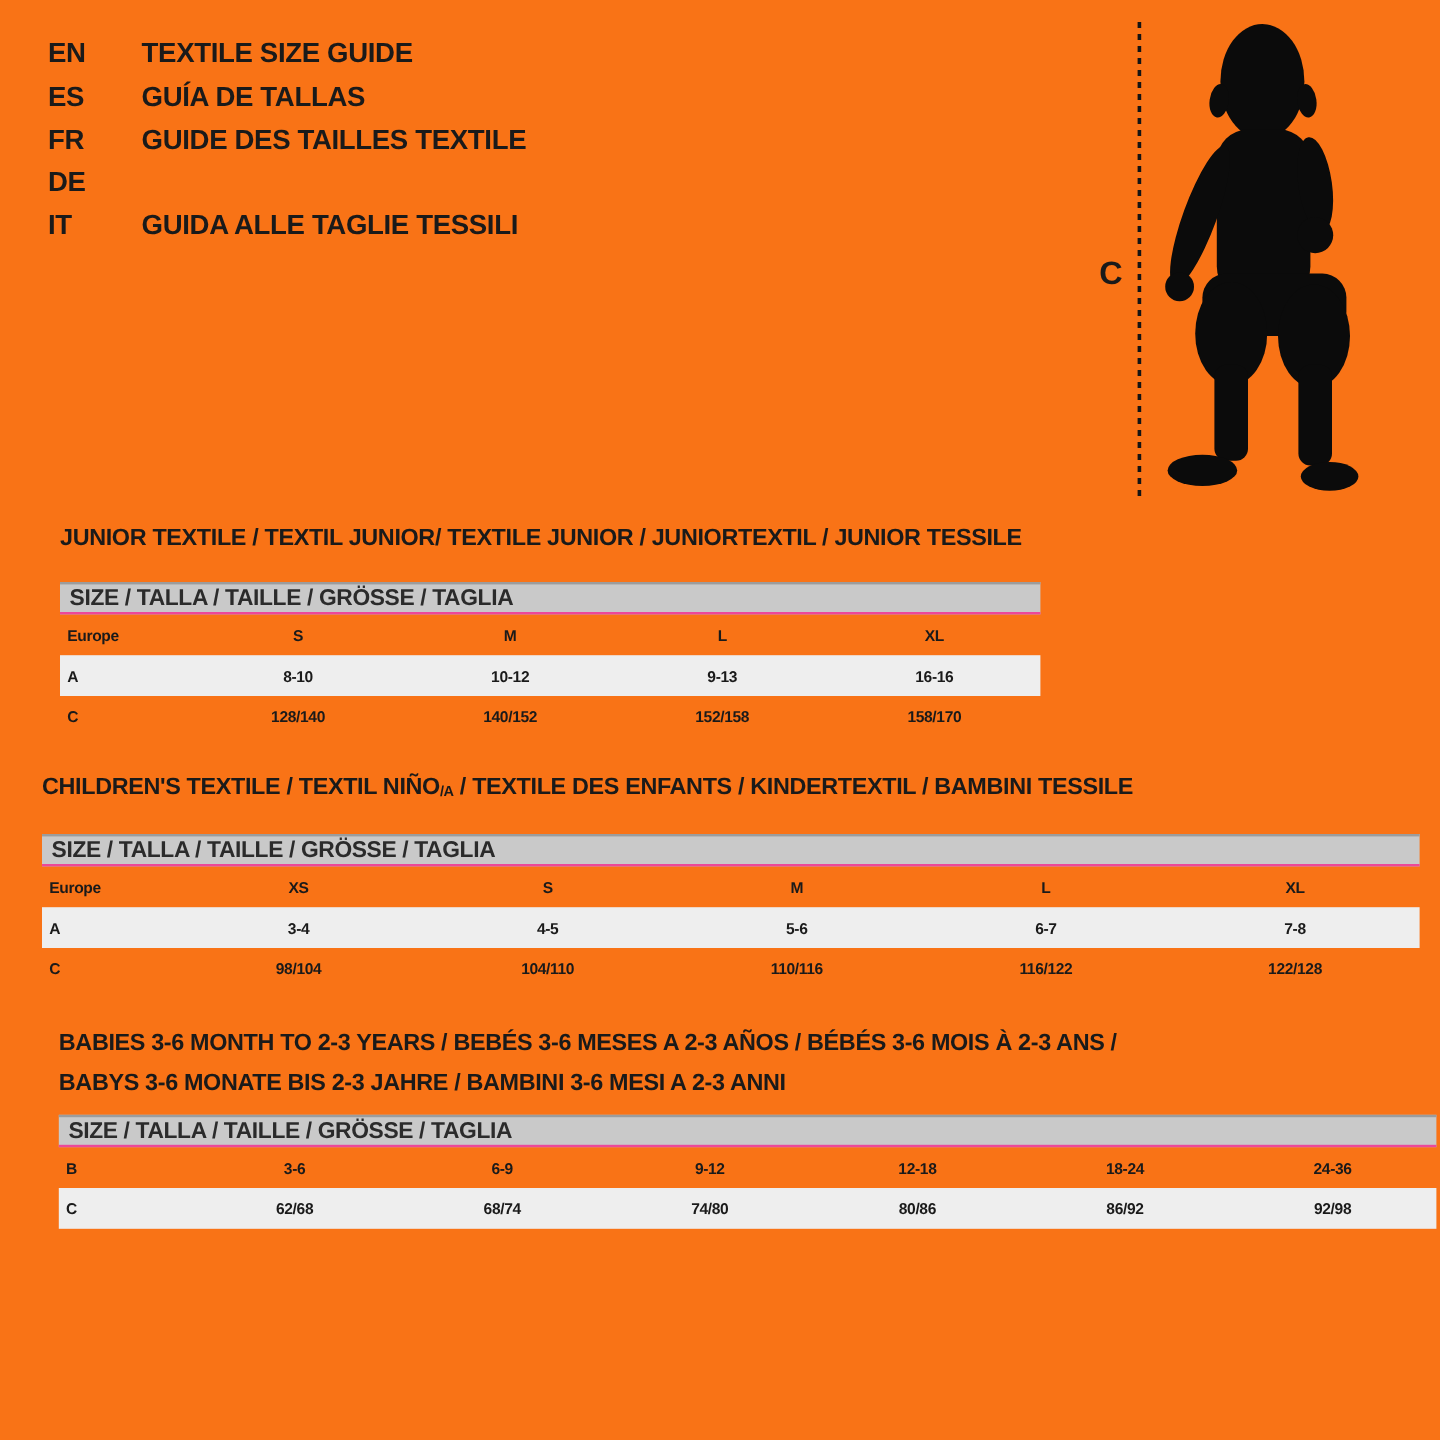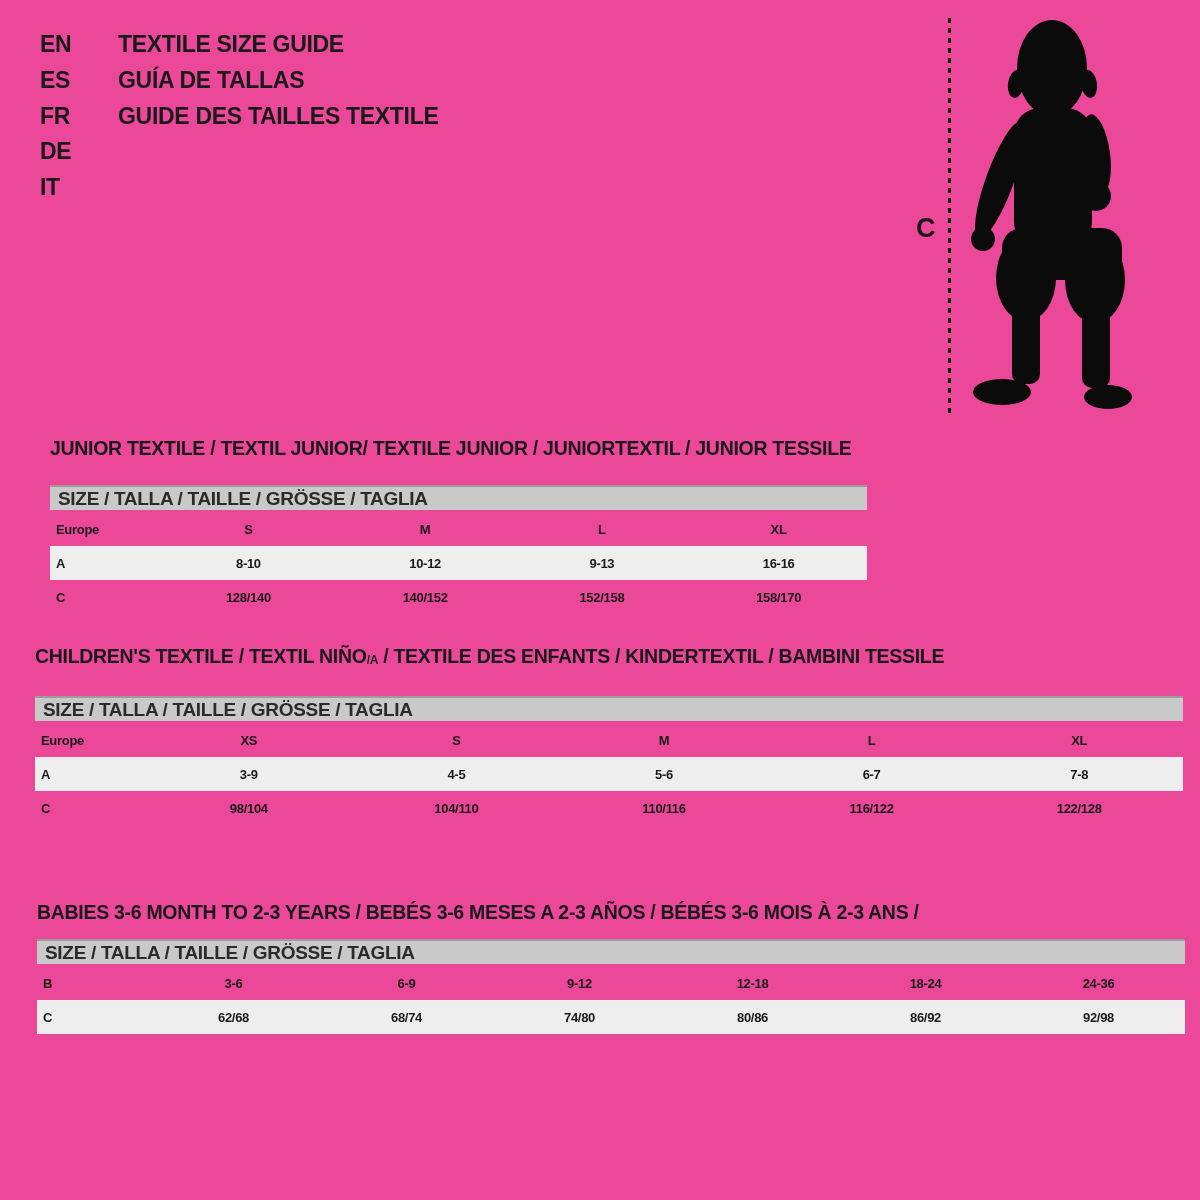--- a/index.html
+++ b/index.html
@@ -1,21 +1,21 @@
 <!DOCTYPE html>
 <html><head>
 <meta charset="utf-8">
 <style>
   * { margin: 0; padding: 0; box-sizing: border-box; }
   html, body { background: #ffffff; }
   .page {
     position: relative;
     width: 1200px;
     height: 1200px;
-    background: #ec4899;
+    background: #f97316;
     overflow: hidden;
     font-family: "Liberation Sans", sans-serif;
     font-weight: 700;
     color: #1a1a1a;
     letter-spacing: -0.3px;
   }
 
   
   .lang-block { position: absolute; left: 40px; top: 27px; }
   .lang-row { display: flex; align-items: center; height: 35.7px; font-size: 23px; }
@@ -28,21 +28,21 @@
   .dashed-line {
     position: absolute; left: 948px; top: 18px; width: 3px; height: 397px;
     background: repeating-linear-gradient(to bottom, #141414 0 5px, transparent 5px 10px);
   }
   .toddler { position: absolute; left: 968px; top: 16px; }
 
   
   .size-section { position: absolute; }
   #section-junior   { left: 50px; top: 437px; width: 817px; }
   #section-children { left: 35px; top: 645px; width: 1148px; }
-  #section-babies   { left: 37px; top: 853px; width: 1148px; margin-top: 43px; }
+  #section-babies   { left: 49px; top: 853px; width: 1148px; }
 
   .section-title { font-size: 19.5px; line-height: 22px; white-space: nowrap; }
   .subscript { font-size: 0.62em; position: relative; top: 0.12em; }
   .title-line { font-size: 19.5px; line-height: 33px; white-space: nowrap; }
 
   .size-table { margin-top: 26px; }
   #section-babies .size-table { margin-top: 10px; }
 
   .thead {
     height: 27px; line-height: 23px;
@@ -81,20 +81,21 @@
     </div>
     <div class="lang-row">
       <span class="lang-code">FR</span>
       <span class="lang-label">GUIDE DES TAILLES TEXTILE</span>
     </div>
     <div class="lang-row">
       <span class="lang-code">DE</span>
     </div>
     <div class="lang-row">
       <span class="lang-code">IT</span>
+      <span class="lang-label">GUIDA ALLE TAGLIE TESSILI</span>
     </div>
   </div>
 
   <div class="figure">
     <span class="figure-label">C</span>
     <span class="dashed-line"></span>
     <svg class="toddler" width="166" height="400" viewBox="0 0 166 400" aria-hidden="true">
       <g fill="#0b0b0b">
         <ellipse cx="84" cy="52" rx="35" ry="48"></ellipse>
         <ellipse cx="48" cy="68" rx="8" ry="14" transform="rotate(8 48 68)"></ellipse>
@@ -150,39 +151,40 @@
       <div class="trow cols6">
         <span class="rlabel">Europe</span>
         <span class="cell">XS</span>
         <span class="cell">S</span>
         <span class="cell">M</span>
         <span class="cell">L</span>
         <span class="cell">XL</span>
       </div>
       <div class="trow cols6 alt">
         <span class="rlabel">A</span>
-        <span class="cell">3-9</span>
+        <span class="cell">3-4</span>
         <span class="cell">4-5</span>
         <span class="cell">5-6</span>
         <span class="cell">6-7</span>
         <span class="cell">7-8</span>
       </div>
       <div class="trow cols6">
         <span class="rlabel">C</span>
         <span class="cell">98/104</span>
         <span class="cell">104/110</span>
         <span class="cell">110/116</span>
         <span class="cell">116/122</span>
         <span class="cell">122/128</span>
       </div>
     </div>
   </section>
 
   <section class="size-section" id="section-babies">
     <div class="title-line">BABIES 3-6 MONTH TO 2-3 YEARS / BEBÉS 3-6 MESES A 2-3 AÑOS / BÉBÉS 3-6 MOIS À 2-3 ANS /</div>
+    <div class="title-line">BABYS 3-6 MONATE BIS 2-3 JAHRE / BAMBINI 3-6 MESI A 2-3 ANNI</div>
     <div class="size-table">
       <div class="thead">SIZE / TALLA / TAILLE / GRÖSSE / TAGLIA</div>
       <div class="trow cols7">
         <span class="rlabel">B</span>
         <span class="cell">3-6</span>
         <span class="cell">6-9</span>
         <span class="cell">9-12</span>
         <span class="cell">12-18</span>
         <span class="cell">18-24</span>
         <span class="cell">24-36</span>

